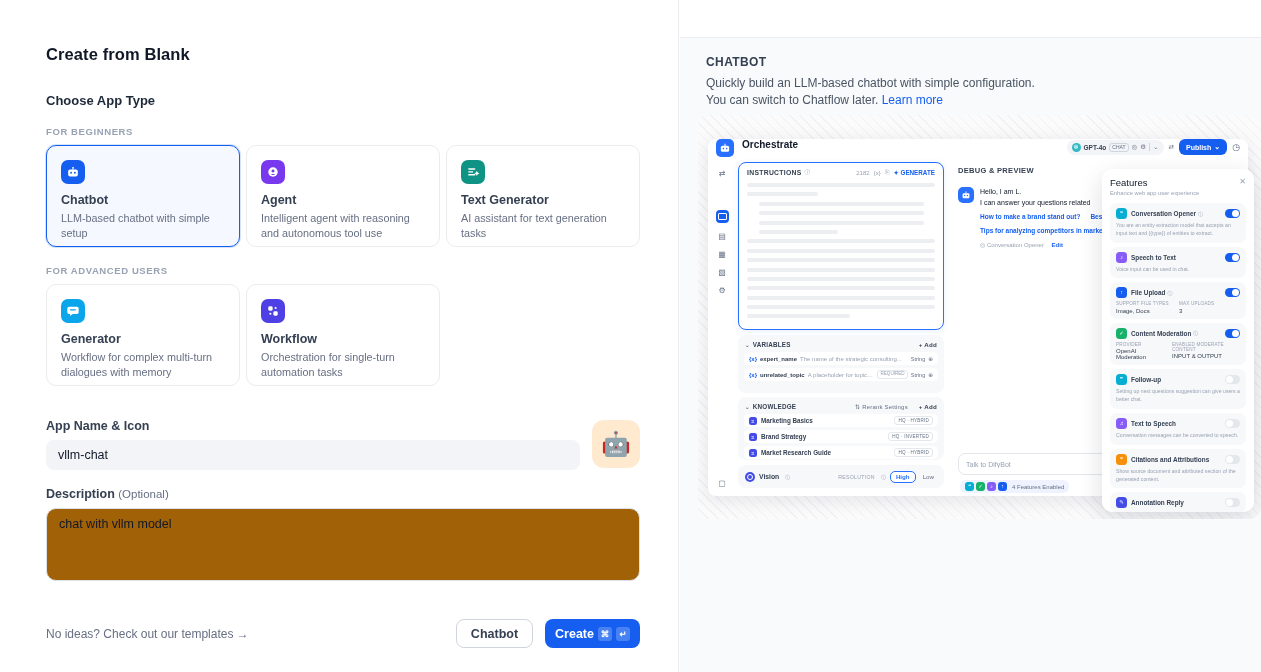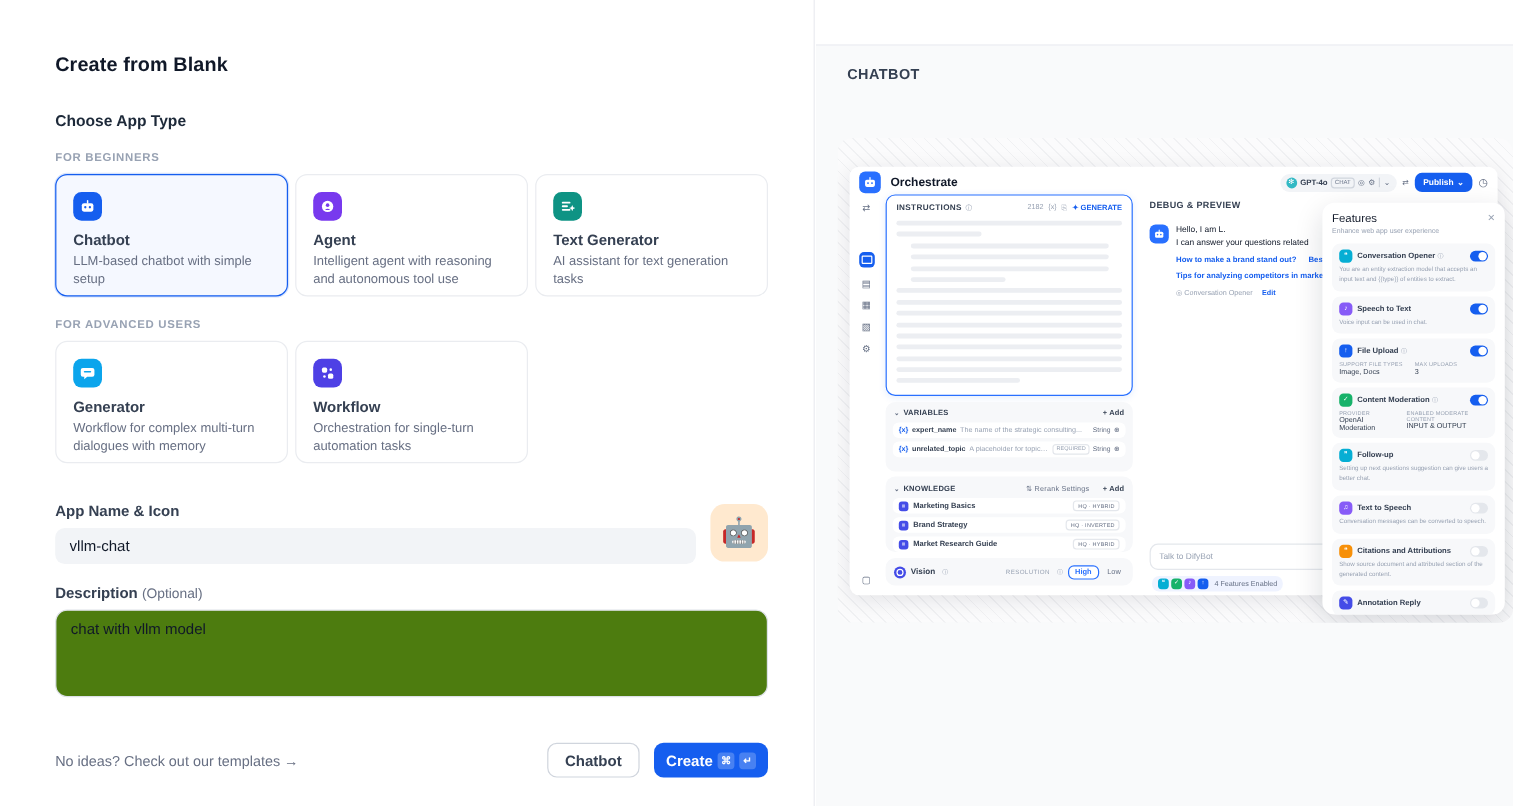--- a/index.html
+++ b/index.html
@@ -17,21 +17,21 @@
   .cicon { width:24px; height:24px; border-radius:7px; background:var(--c); display:flex; align-items:center; justify-content:center; }
   .ctitle { margin-top:9px; font-size:12.5px; font-weight:bold; color:#354052; }
   .cdesc { margin-top:4px; font-size:10.8px; line-height:1.35; color:#676F83; }
 
   .appname-wrap { position:relative; width:594px; margin-top:33px; }
   .field-label { font-size:12.5px; font-weight:bold; color:#354052; }
   .field-label .opt { font-weight:normal; color:#676F83; font-size:11.5px; }
   .name-input { margin-top:7px; width:534px; height:30px; background:#F2F4F7; border:none; border-radius:8px; padding:0 12px; font-size:12.5px; color:#101828; font-family:"Liberation Sans",sans-serif; outline:none; display:block; }
   .icon-pick { position:absolute; right:0; top:1px; width:48px; height:48px; border-radius:12px; background:#FFE9CF; display:flex; align-items:center; justify-content:center; font-size:24px; cursor:pointer; }
   .desc-wrap { margin-top:17px; width:594px; }
-  .desc-area { margin-top:7px; width:594px; height:73px; background:#4d7c0f; border:1px solid #DDE1E8; border-radius:10px; padding:8px 12px; font-size:12.5px; color:#101828; font-family:"Liberation Sans",sans-serif; resize:none; outline:none; display:block; }
+  .desc-area { margin-top:7px; width:594px; height:73px; background:#a16207; border:1px solid #DDE1E8; border-radius:10px; padding:8px 12px; font-size:12.5px; color:#101828; font-family:"Liberation Sans",sans-serif; resize:none; outline:none; display:block; }
 
   .lp-footer { margin-top:38px; width:594px; display:flex; align-items:center;justify-content:flex-end; }
   .tpl-link { font-size:12px; color:#676F83; cursor:pointer; }
   .btns { margin-left:auto; display:flex; gap:12px; }
   .btn-cancel { height:29px; padding:0 14px; background:#fff; border:1px solid #D0D5DD; border-radius:8px; font-size:12.5px; font-weight:bold; color:#354052; cursor:pointer; font-family:"Liberation Sans",sans-serif; }
   .btn-create { height:29px; padding:0 10px; background:#155EEF; border:none; border-radius:8px; font-size:12.5px; font-weight:bold; color:#fff; cursor:pointer; display:flex; align-items:center; gap:4px; font-family:"Liberation Sans",sans-serif; }
   .kbd { display:inline-flex; align-items:center; justify-content:center; width:14px; height:14px; border-radius:3px; background:rgba(255,255,255,.22); font-size:8.5px; color:#fff; }
 
   
   .right-pane { position:absolute; left:680px; top:0; width:581px; height:672px; background:#F9FAFB; }
@@ -39,21 +39,21 @@
   .rp-heading { margin:17px 0 0 26px; font-size:12px; font-weight:bold; color:#354052; letter-spacing:.4px; }
   .rp-desc { margin:6px 0 0 26px; width:330px; font-size:12px; line-height:1.45; color:#495464; }
   .rp-desc a { color:#155EEF; text-decoration:none; cursor:pointer; }
 
   .preview { position:absolute; left:18px; top:115px; width:563px; height:404px; border-radius:12px; overflow:hidden;
              background:#FBFBFC;
              background-image:repeating-linear-gradient(45deg, rgba(71,84,103,.06) 0 1px, transparent 1px 7px); }
 
   
   .app-card { position:absolute; left:10px; top:24px; width:540px; height:357px; background:#fff; border-radius:8px; box-shadow:0 4px 18px rgba(16,24,40,.10); }
-  .ac-header { position:absolute; left:0; top:0; right:0; height:26px; display:flex; align-items:center; padding:0 8px; gap:8px; }
+  .ac-header { position:absolute; left:0; top:0; right:0; height:26px; display:flex; align-items:flex-start; padding:0 8px; gap:8px; }
   .ac-boticon { width:18px; height:18px; border-radius:5px; background:#2970FF; display:flex; align-items:center; justify-content:center; flex:none; }
   .ac-title { font-size:10px; font-weight:bold; color:#101828; }
   .ac-right { margin-left:auto; display:flex; align-items:center; gap:5px; }
   .model-pill { height:15px; background:#F2F4F7; border-radius:8px; display:flex; align-items:center; gap:3px; padding:0 5px; }
   .model-dot { width:9px; height:9px; border-radius:50%; background:#32B9C4; color:#fff; font-size:6px; line-height:9px; text-align:center; }
   .model-name { font-size:6.5px; font-weight:bold; color:#354052; }
   .model-tag { font-size:5px; color:#667085; border:1px solid #D0D5DD; border-radius:3px; padding:0 2px; line-height:7px; }
   .tiny-ic { font-size:6.5px; color:#667085; }
   .pill-sep { width:1px; height:8px; background:#D0D5DD; }
   .btn-publish { height:16px; padding:0 7px; background:#155EEF; color:#fff; border:none; border-radius:6px; font-size:7px; font-weight:bold; display:flex; align-items:center; gap:3px; cursor:pointer; font-family:"Liberation Sans",sans-serif; }
@@ -236,20 +236,24 @@
         <span class="kbd">⌘</span>
         <span class="kbd">↵</span>
       </button>
     </div>
   </div>
 </div>
 
 <div class="right-pane">
   <div class="rp-strip"></div>
   <div class="rp-heading">CHATBOT</div>
+  <div class="rp-desc">
+    <span>Quickly build an LLM-based chatbot with simple configuration. You can switch to Chatflow later.</span>
+    <a>Learn more</a>
+  </div>
 
   <div class="preview">
 
     <div class="app-card">
       <div class="ac-header">
         <span class="ac-boticon">
           <svg width="12" height="12" viewBox="0 0 16 16">
               <rect x="2.5" y="5" width="11" height="8" rx="2" fill="#fff"></rect>
               <rect x="7.3" y="2" width="1.4" height="3.4" rx="0.7" fill="#fff"></rect>
               <circle cx="5.8" cy="8.8" r="1.1" fill="#2970FF"></circle>

